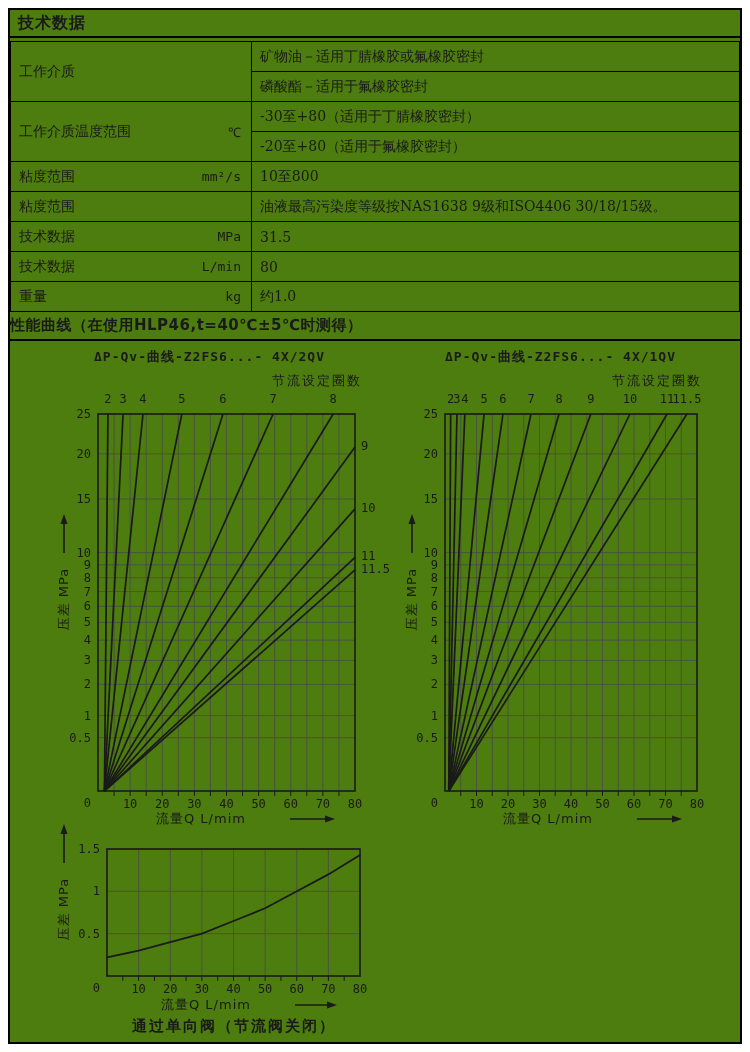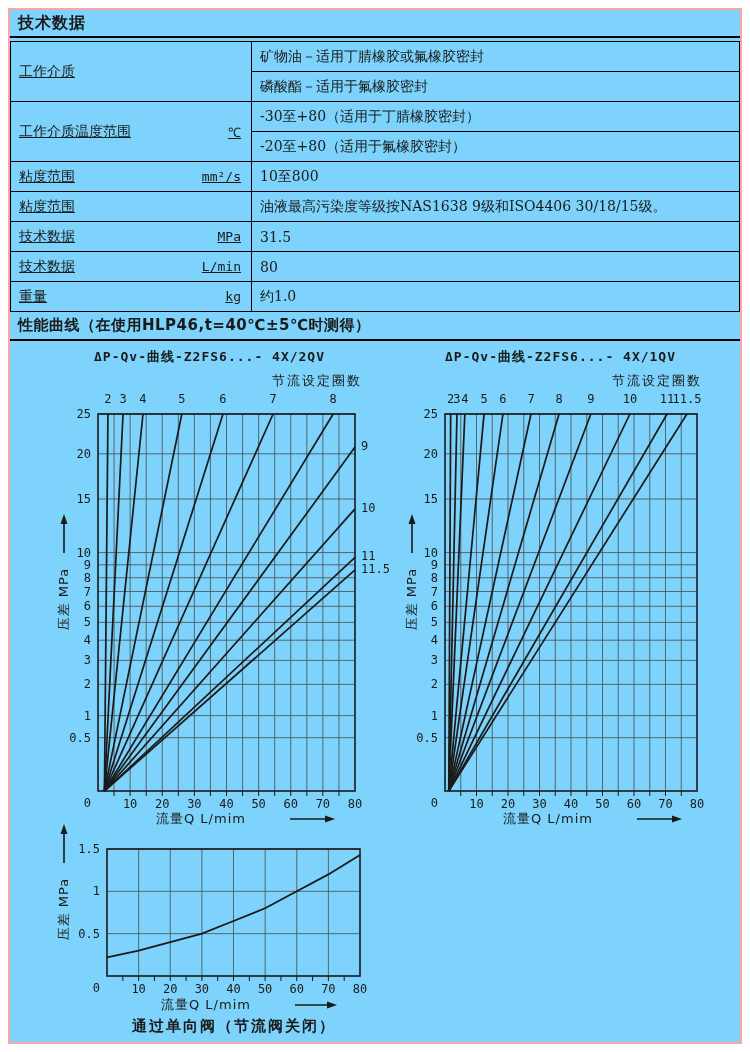--- a/index.html
+++ b/index.html
@@ -1,30 +1,30 @@
 <!DOCTYPE html>
 <html><head>
 <meta charset="utf-8">
 <style>
   html,body{margin:0;padding:0;background:#fff;}
   body{width:750px;height:1052px;position:relative;
        font-family:"DejaVu Sans","Liberation Sans",sans-serif;color:#1a1a1a;}
   .frame{position:absolute;left:8px;top:8px;width:730px;height:1032px;
-         border:2px solid #fca5a5;background:#7dd3fc;}
+         border:2px solid #000000;background:#4d7c0f;}
   .sec-header{height:26px;line-height:26px;padding-left:8px;
       font-size:16px;font-weight:bold;border-bottom:2px solid #000;
       letter-spacing:1px;}
   table.spec{border-collapse:collapse;width:100%;margin-top:3px;table-layout:fixed;
       font-family:"DejaVu Serif","Liberation Serif",serif;}
   table.spec td{border:1px solid #000;height:29px;font-size:14px;
       padding:0 10px 0 8px;overflow:hidden;white-space:nowrap;}
   td.lab{width:222px;}
-  .labwrap{display:flex;justify-content:space-between;align-items:center;text-decoration:underline;}
+  .labwrap{display:flex;justify-content:space-between;align-items:center;}
   .lunit{font-family:"DejaVu Sans Mono","Liberation Mono",monospace;font-size:13px;}
-  .perf-header{height:27px;line-height:27px;padding-left:8px;font-size:15px;
+  .perf-header{height:27px;line-height:27px;font-size:15px;
       font-weight:bold;border-bottom:2px solid #000;letter-spacing:0.5px;}
   svg#charts-svg{display:block;}
   .tick{font:12px "DejaVu Sans Mono","Liberation Mono",monospace;fill:#1a1a1a;}
   .settings{font:12px "DejaVu Sans Mono","Liberation Mono",monospace;fill:#1a1a1a;}
   .ctitle{font:bold 13px "DejaVu Sans Mono","Liberation Mono",monospace;
       fill:#1a1a1a;letter-spacing:1px;}
   .legend{font:13px "DejaVu Sans","Liberation Sans",sans-serif;fill:#1a1a1a;letter-spacing:2px;}
   .axis{font:13px "DejaVu Sans","Liberation Sans",sans-serif;fill:#1a1a1a;letter-spacing:1px;}
   .caption{font:bold 15px "DejaVu Sans","Liberation Sans",sans-serif;fill:#1a1a1a;letter-spacing:2px;}
 </style>

